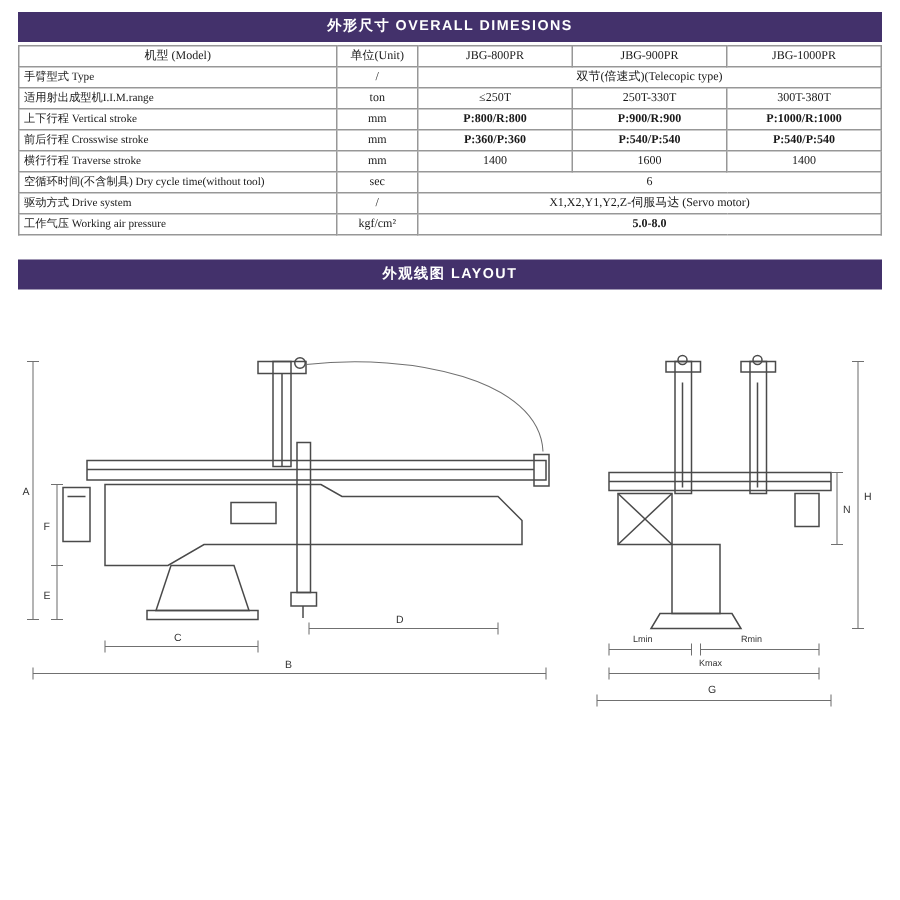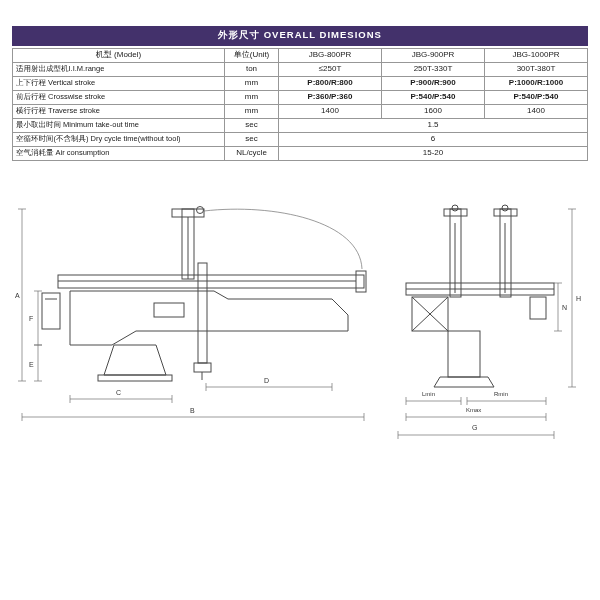--- a/index.html
+++ b/index.html
@@ -4,34 +4,34 @@
 <style>
   * { box-sizing: border-box; }
   html,body { margin:0; padding:0; }
   body {
     width:600px; height:600px;
     background:#ffffff;
     font-family:"Liberation Sans", sans-serif;
     color:#1a1a1a;
     overflow:hidden;
   }
-  .page { padding:26px 12px 0 12px; }
+  .page { padding:8px 12px 0 12px; }
 
   .bar {
     background:var(--accent,#43316b);
     color:#fff;
     text-align:center;
     font-size:9.5px;
     font-weight:bold;
     letter-spacing:1px;
     padding:3px 0 4px 0;
   }
   .bar.second { margin-top:16px; }
 
-  table.spec { width:100%; border-collapse:collapse; margin-top:2px; table-layout:fixed; }
+  table.spec { width:100%; border-collapse:collapse; margin-top:2px; table-layout:fixed;font-family:Liberation Serif, serif; }
   .spec th, .spec td {
     border:1px solid #979797;
     font-size:8px;
     font-weight:normal;
     padding:1px 3px;
     height:14px;
     text-align:center;
     line-height:1.1;
     white-space:nowrap;
     overflow:hidden;
@@ -72,20 +72,25 @@
       <tr>
         <th class="lbl">机型 (Model)</th>
         <th>单位(Unit)</th>
         <th>JBG-800PR</th>
         <th>JBG-900PR</th>
         <th>JBG-1000PR</th>
       </tr>
     </thead>
     <tbody>
       <tr>
+        <td class="lbl">手臂型式 Type</td>
+        <td>/</td>
+        <td colspan="3">双节(倍速式)(Telecopic type)</td>
+      </tr>
+      <tr>
         <td class="lbl">适用射出成型机I.I.M.range</td>
         <td>ton</td>
         <td>≤250T</td>
         <td>250T-330T</td>
         <td>300T-380T</td>
       </tr>
       <tr>
         <td class="lbl">上下行程 Vertical stroke</td>
         <td>mm</td>
         <td class="bold">P:800/R:800</td>
@@ -100,37 +105,40 @@
         <td class="bold">P:540/P:540</td>
       </tr>
       <tr>
         <td class="lbl">横行行程 Traverse stroke</td>
         <td>mm</td>
         <td>1400</td>
         <td>1600</td>
         <td>1400</td>
       </tr>
       <tr>
-        <td class="lbl">最小取出时间 Minimum take-out time</td>
-        <td>sec</td>
-        <td colspan="3">1.5</td>
-      </tr>
-      <tr>
         <td class="lbl">空循环时间(不含制具) Dry cycle time(without tool)</td>
         <td>sec</td>
         <td colspan="3">6</td>
       </tr>
       <tr>
-        <td class="lbl">空气消耗量 Air consumption</td>
-        <td>NL/cycle</td>
-        <td colspan="3">15-20</td>
+        <td class="lbl">驱动方式 Drive system</td>
+        <td>/</td>
+        <td colspan="3">X1,X2,Y1,Y2,Z-伺服马达 (Servo motor)</td>
+      </tr>
+      <tr>
+        <td class="lbl">工作气压 Working air pressure</td>
+        <td>kgf/cm²</td>
+        <td colspan="3" class="bold">5.0-8.0</td>
       </tr>
     </tbody>
   </table>
 
+  <div class="bar second">
+    <span>外观线图 LAYOUT</span>
+  </div>
 
   <div class="diagrams">
 
     <svg width="372" height="250" viewBox="0 0 372 250">
       <g class="ln">
 
         <rect x="168" y="6" width="12" height="70"></rect>
         <rect x="158" y="6" width="32" height="8"></rect>
         <circle cx="186" cy="7" r="3.5"></circle>
         <line x1="174" y1="14" x2="174" y2="76"></line>

